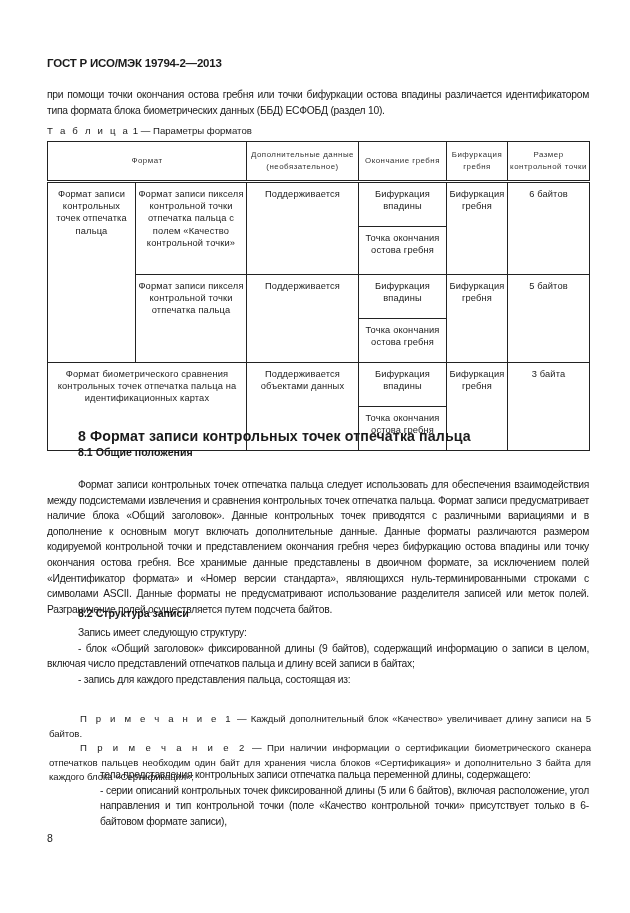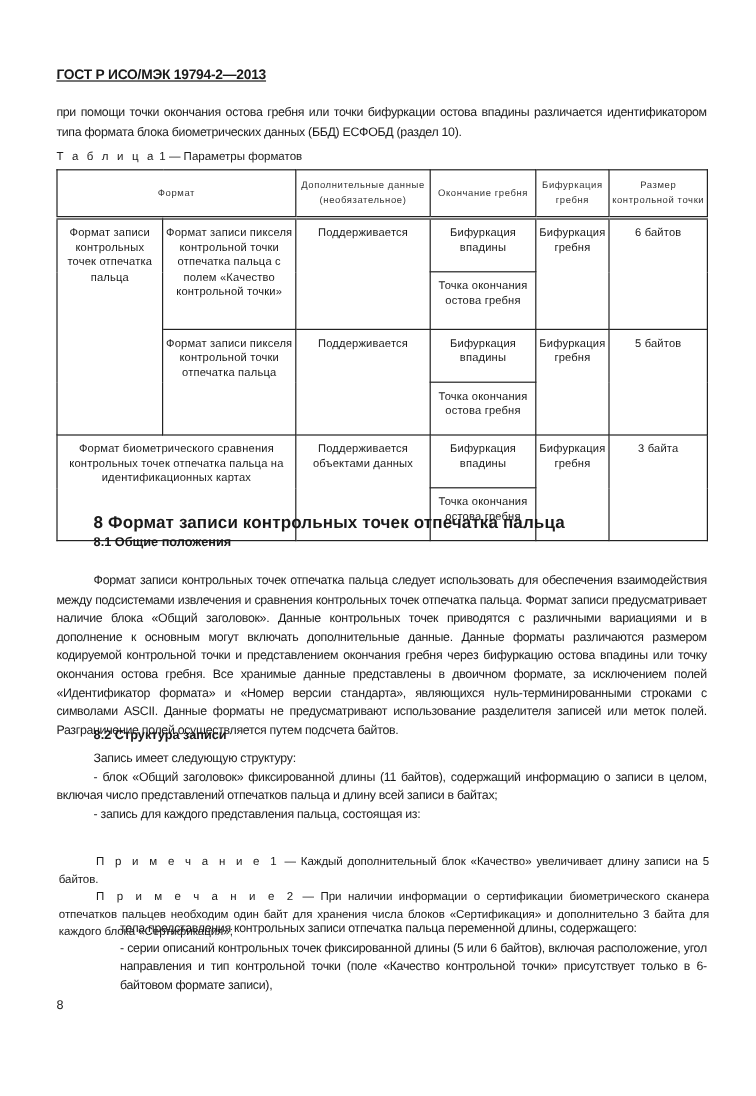--- a/index.html
+++ b/index.html
@@ -1,20 +1,20 @@
 <!DOCTYPE html>
 <html><head>
 <meta charset="utf-8">
 <style>
   html, body { margin: 0; padding: 0; background: #ffffff; }
   body { width: 630px; height: 913px; position: relative; overflow: hidden;
          font-family: "Liberation Sans", sans-serif; color: #1a1a1a; }
   .page { position: absolute; left: 0; top: 0; width: 630px; height: 913px; }
   .abs { position: absolute; }
-  .header-title { left: 47px; top: 57px; font-size: 11.5px; font-weight: bold; letter-spacing: -0.2px; text-decoration: underline; }
+  .header-title { left: 47px; top: 57px; font-size: 11.5px; font-weight: bold; letter-spacing: -0.2px; }
   .body-text { font-size: 10.3px; line-height: 15.6px; letter-spacing: -0.25px; text-align: justify; }
   .intro { left: 47px; top: 87px; width: 542px; }
   .table-caption { left: 47px; top: 125px; font-size: 9.6px; }
   .table-caption .spaced { letter-spacing: 2.2px; }
 
   table.fmt { position: absolute; left: 47px; top: 141px; width: 542px; border-collapse: collapse;
               table-layout: fixed; font-size: 9.3px; line-height: 12.2px; letter-spacing: 0.15px; padding-left: 24px; }
   table.fmt td, table.fmt th { border: 1px solid #222; vertical-align: top; text-align: center; padding: 0 2px; }
   table.fmt th { font-weight: normal; font-size: 7.9px; line-height: 12px; letter-spacing: 0.5px; vertical-align: middle; color: #333; }
   table.fmt thead tr { height: 40px; }
@@ -108,21 +108,21 @@
   <div class="abs h1">8 Формат записи контрольных точек отпечатка пальца</div>
 
   <div class="abs h2 h2-1">8.1 Общие положения</div>
   <div class="abs body-text para1">
     <p class="indent">Формат записи контрольных точек отпечатка пальца следует использовать для обеспечения взаимодействия между подсистемами извлечения и сравнения контрольных точек отпечатка пальца. Формат записи предусматривает наличие блока «Общий заголовок». Данные контрольных точек приводятся с различными вариациями и в дополнение к основным могут включать дополнительные данные. Данные форматы различаются размером кодируемой контрольной точки и представлением окончания гребня через бифуркацию остова впадины или точку окончания остова гребня. Все хранимые данные представлены в двоичном формате, за исключением полей «Идентификатор формата» и «Номер версии стандарта», являющихся нуль-терминированными строками с символами ASCII. Данные форматы не предусматривают использование разделителя записей или меток полей. Разграничение полей осуществляется путем подсчета байтов.</p>
   </div>
 
   <div class="abs h2 h2-2">8.2 Структура записи</div>
   <div class="abs body-text struct">
     <p class="indent">Запись имеет следующую структуру:</p>
-    <p class="indent">- блок «Общий заголовок» фиксированной длины (11 байтов), содержащий информацию о записи в целом, включая число представлений отпечатков пальца и длину всей записи в байтах;</p>
+    <p class="indent">- блок «Общий заголовок» фиксированной длины (9 байтов), содержащий информацию о записи в целом, включая число представлений отпечатков пальца и длину всей записи в байтах;</p>
     <p class="indent">- запись для каждого представления пальца, состоящая из:</p>
   </div>
 
   <div class="abs notes" style="text-align:justify">
     <p class="indent"><span class="spaced">П р и м е ч а н и е 1</span><span> — Каждый дополнительный блок «Качество» увеличивает длину записи на 5 байтов.</span></p>
     <p class="indent"><span class="spaced">П р и м е ч а н и е 2</span><span> — При наличии информации о сертификации биометрического сканера отпечатков пальцев необходим один байт для хранения числа блоков «Сертификация» и дополнительно 3 байта для каждого блока «Сертификация»;</span></p>
   </div>
 
   <div class="abs body-text tail">
     <p>тела представления контрольных записи отпечатка пальца переменной длины, содержащего:</p>

